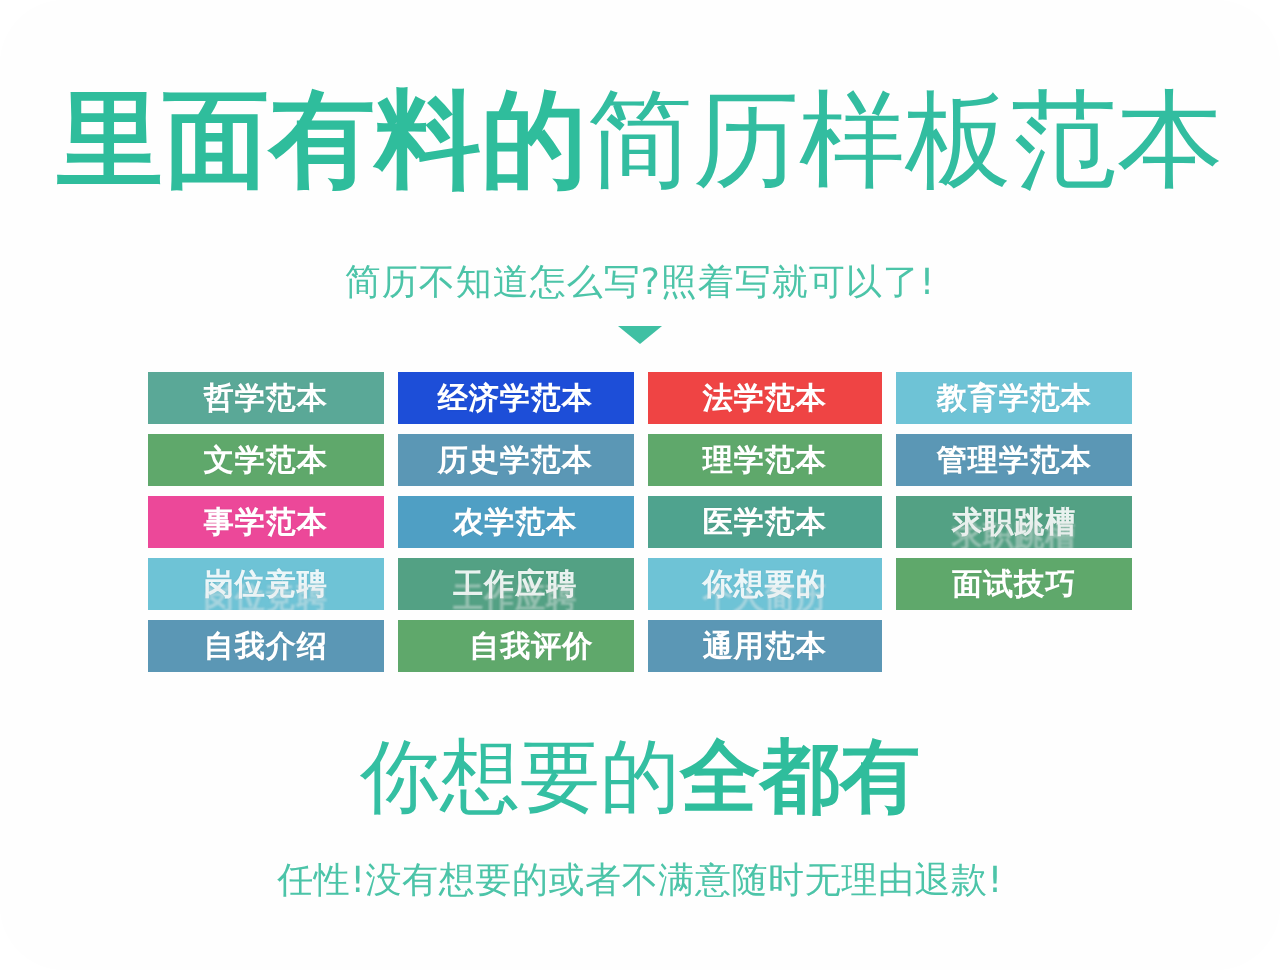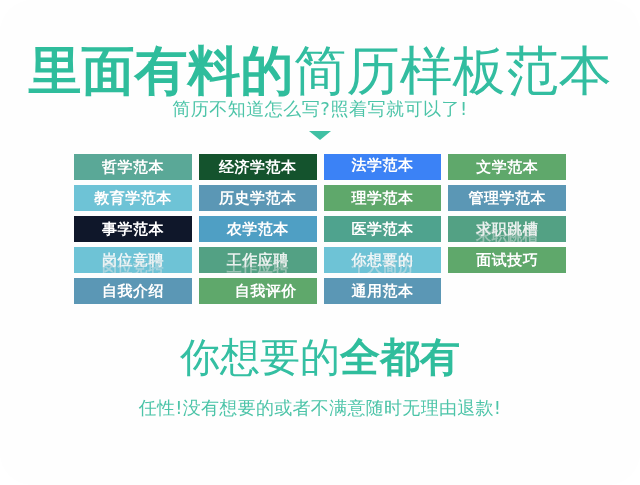--- a/index.html
+++ b/index.html
@@ -42,21 +42,21 @@
   }
   .hero-title .light-part {
     font-size: 53px;
     font-weight: 400;
     color: #32bda0;
     letter-spacing: 0px;
   }
 
   
   .hero-sub {
-    margin-top: 0;
+    margin-top: 32px;
     font-size: 18px;
     font-weight: 400;
     color: #4cc4a8;
     letter-spacing: 0.5px;
     white-space: nowrap;
   }
 
   
   .arrow-wrap {
     margin-top: 8px;
@@ -150,28 +150,28 @@
   </div>
 
   <div class="hero-sub">简历不知道怎么写?照着写就可以了!</div>
 
   <div class="arrow-wrap">
     <div class="arrow-down"></div>
   </div>
 
   <div class="tag-grid">
       <div class="tag" style="background: rgb(90, 168, 151);">哲学范本</div>
-      <div class="tag" style="background: #14532d;">经济学范本</div>
-      <div class="tag" style="background: #3b82f6; font-family: Liberation Mono, monospace;">法学范本</div>
+      <div class="tag" style="background: #1d4ed8;">经济学范本</div>
+      <div class="tag" style="background: #ef4444;">法学范本</div>
+      <div class="tag" style="background: rgb(110, 195, 214);">教育学范本</div>
       <div class="tag" style="background: rgb(95, 168, 107);">文学范本</div>
-      <div class="tag" style="background: rgb(110, 195, 214);">教育学范本</div>
       <div class="tag" style="background: rgb(91, 151, 181); text-align: center;">历史学范本</div>
       <div class="tag" style="background: rgb(95, 168, 107);">理学范本</div>
       <div class="tag" style="background: rgb(91, 151, 181);">管理学范本</div>
-      <div class="tag" style="background: #0f172a;">事学范本</div>
+      <div class="tag" style="background: #ec4899;">事学范本</div>
       <div class="tag" style="background: rgb(79, 159, 196);">农学范本</div>
       <div class="tag" style="background: rgb(79, 163, 142);">医学范本</div>
       <div class="tag ghost" data-ghost="求职跳槽" style="background: rgb(83, 161, 132);">求职跳槽</div>
       <div class="tag ghost" data-ghost="岗位竞聘" style="background: rgb(110, 195, 214);">岗位竞聘</div>
       <div class="tag ghost" data-ghost="工作应聘" style="background: rgb(83, 161, 132);">工作应聘</div>
       <div class="tag ghost" data-ghost="个人简历" style="background: rgb(110, 195, 214);">你想要的</div>
       <div class="tag" style="background: rgb(95, 168, 107);">面试技巧</div>
       <div class="tag" style="background: rgb(91, 151, 181);">自我介绍</div>
       <div class="tag" style="background: rgb(95, 168, 107); padding-left: 16px;">自我评价</div>
       <div class="tag" style="background: rgb(91, 151, 181);">通用范本</div>

